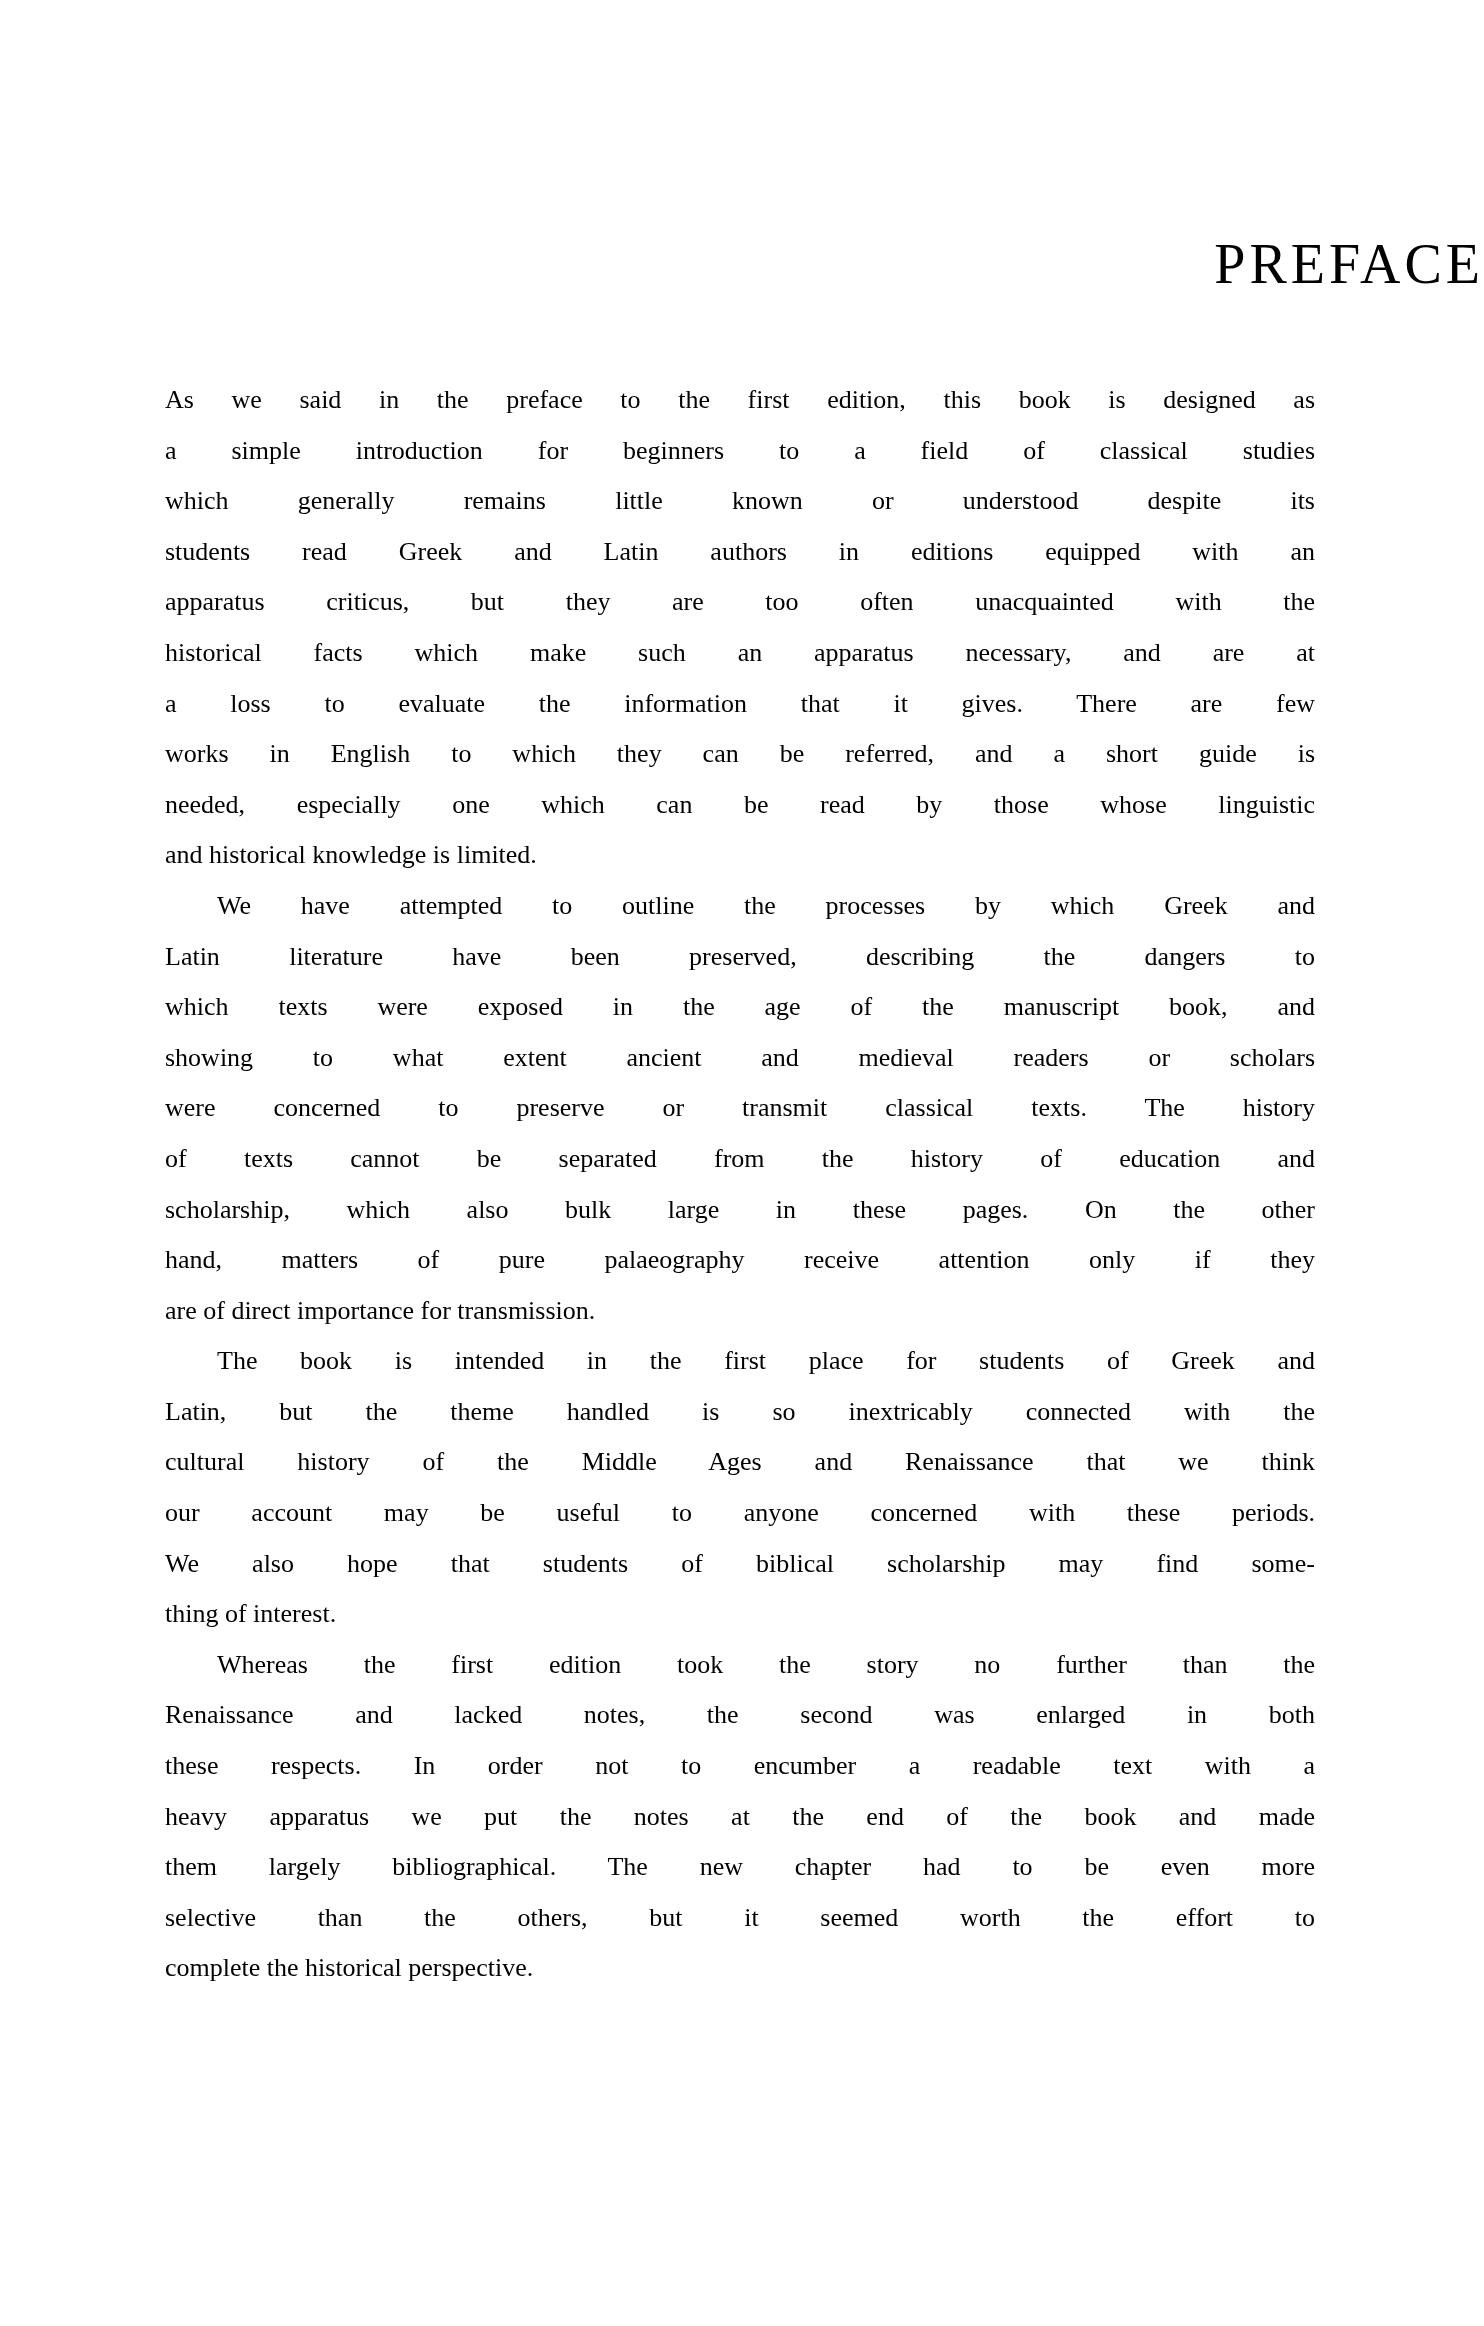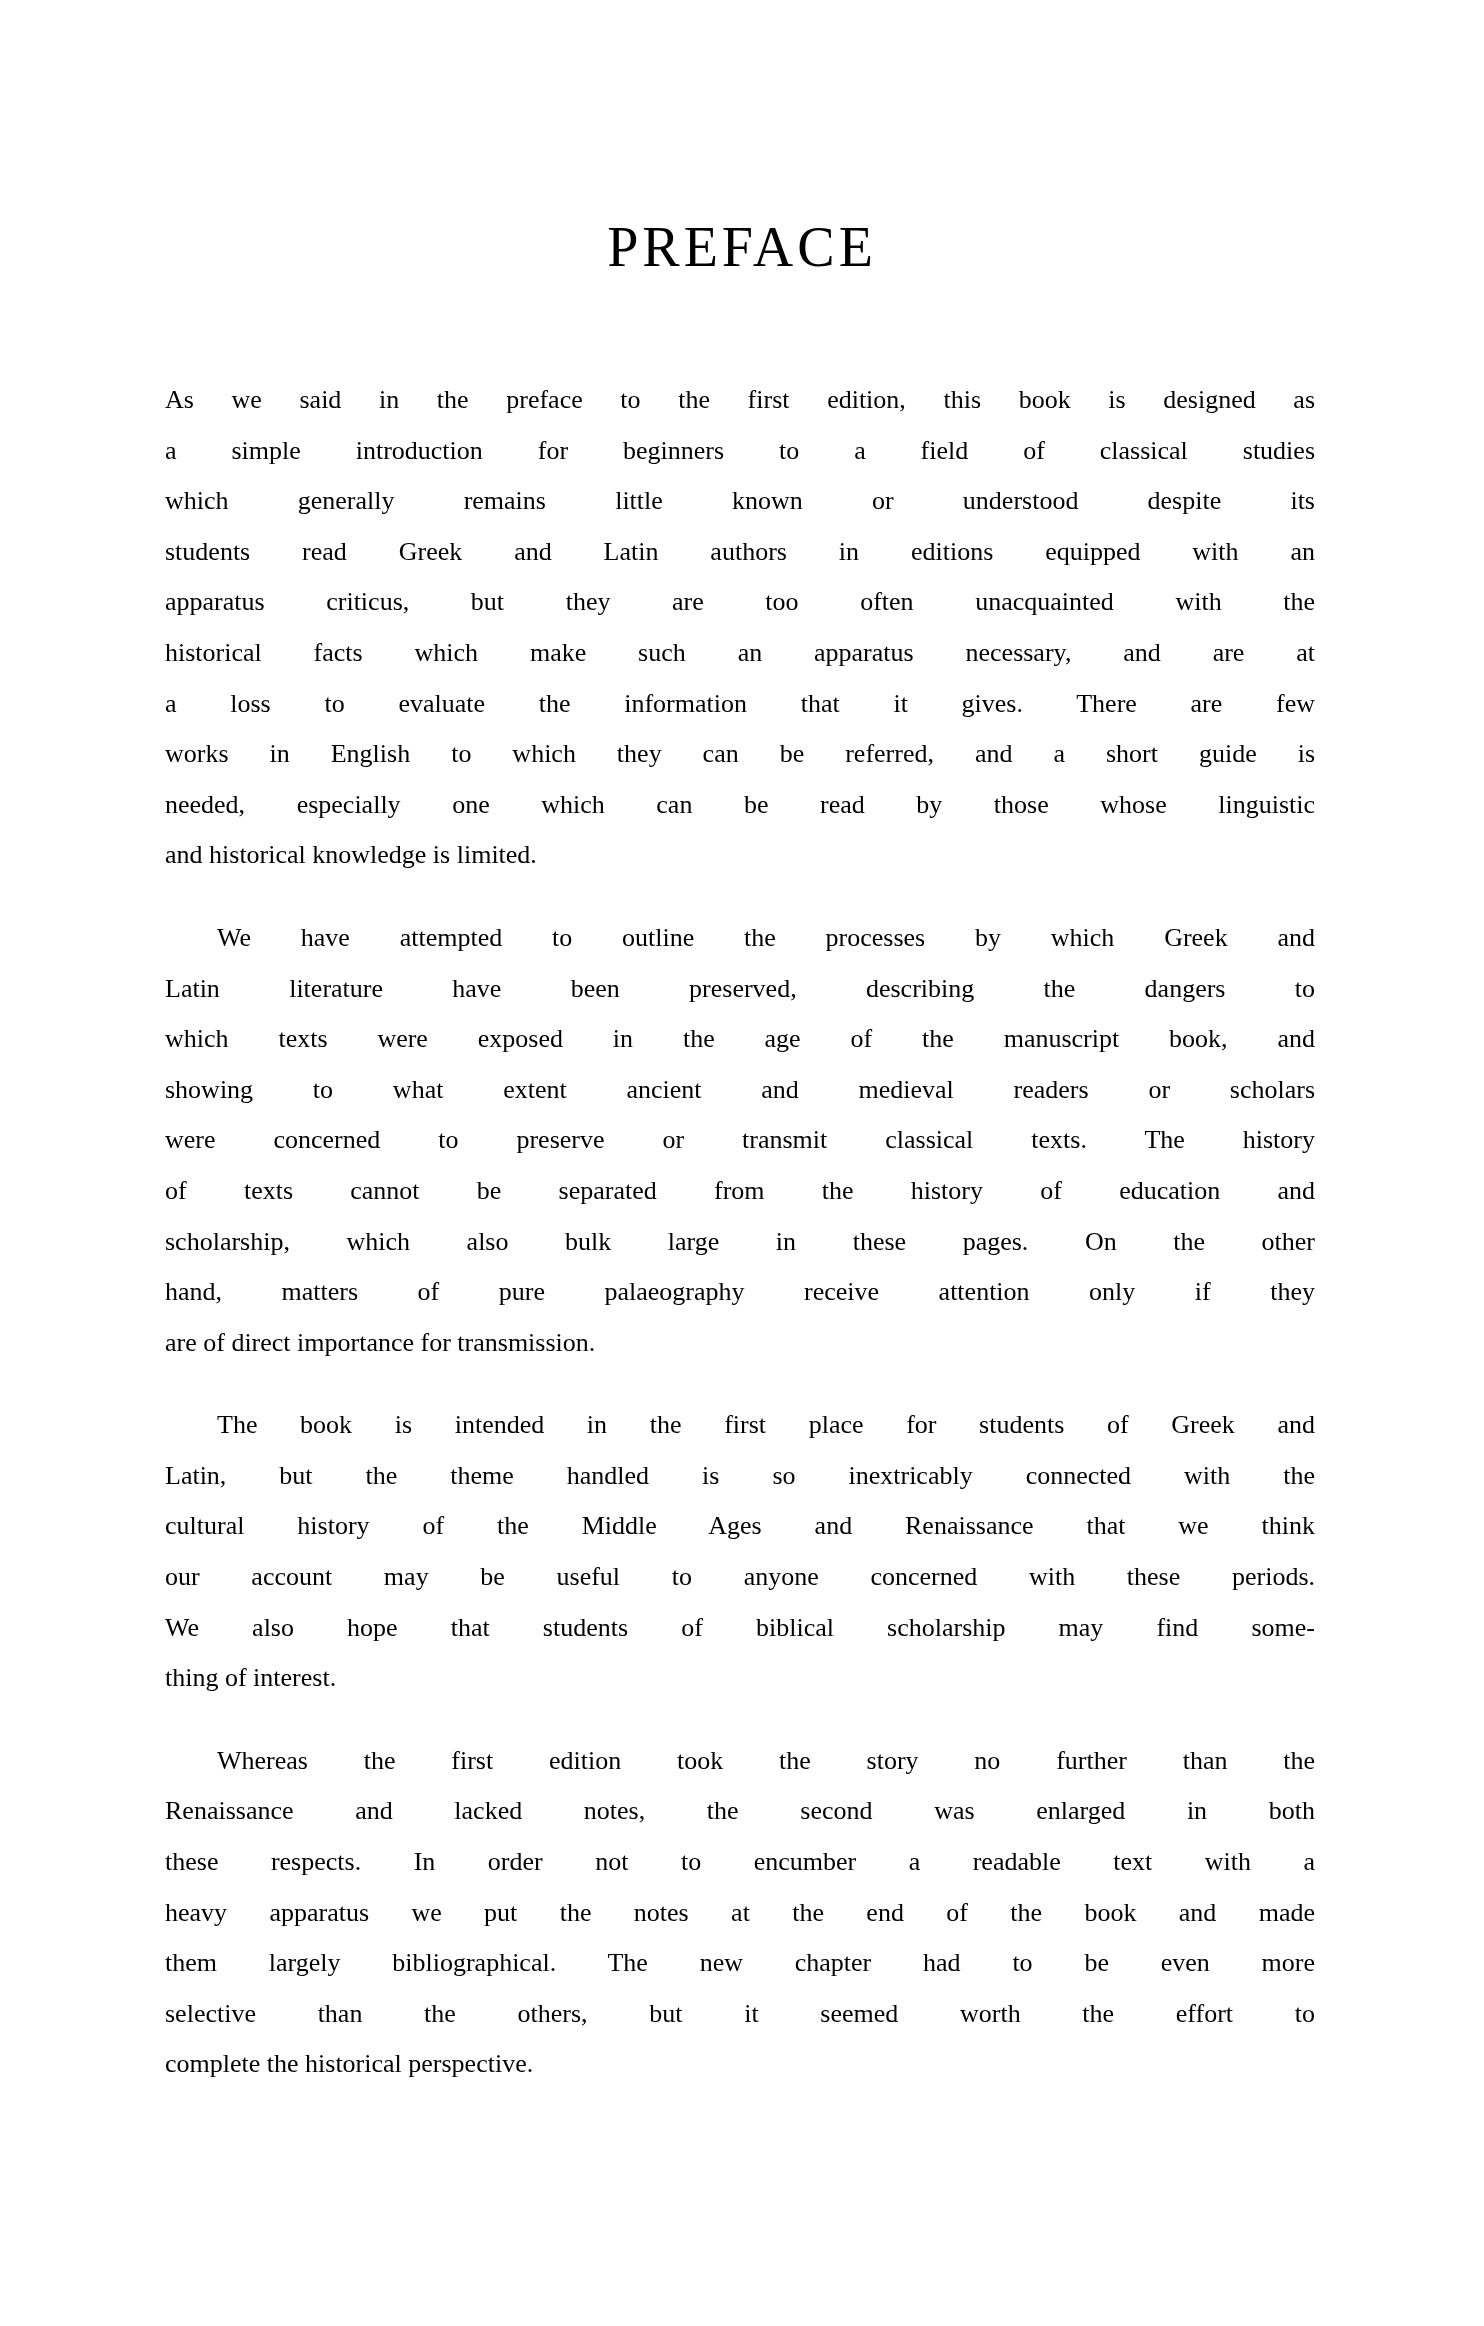--- a/index.html
+++ b/index.html
@@ -17,24 +17,24 @@
     }
     .page {
       position: absolute;
       left: 0;
       top: 0;
       width: 1484px;
       height: 2326px;
     }
     .title {
       position: absolute;
-      top: 212px;
+      top: 229px;
       left: 0;
       width: 1484px;
-      text-align: center;
+      text-align: right;
       font-size: 56px;
       letter-spacing: 4px;
       font-weight: normal;
       margin: 0;
       line-height: 70px;
     }
     .body-text {
       position: absolute;
       left: 165px;
       top: 375px;
@@ -47,21 +47,20 @@
       height: 50.6px;
       white-space: nowrap;
       text-align: justify;
       text-align-last: justify;
     }
     .line.last {
       text-align-last: left;
     }
     .line.indent {
       padding-left: 52px;
-      margin-top: 32px;
     }
   </style>
 </head>
 <body>
 
 <div class="page">
   <h1 class="title">PREFACE</h1>
 
   <div class="body-text">
 

